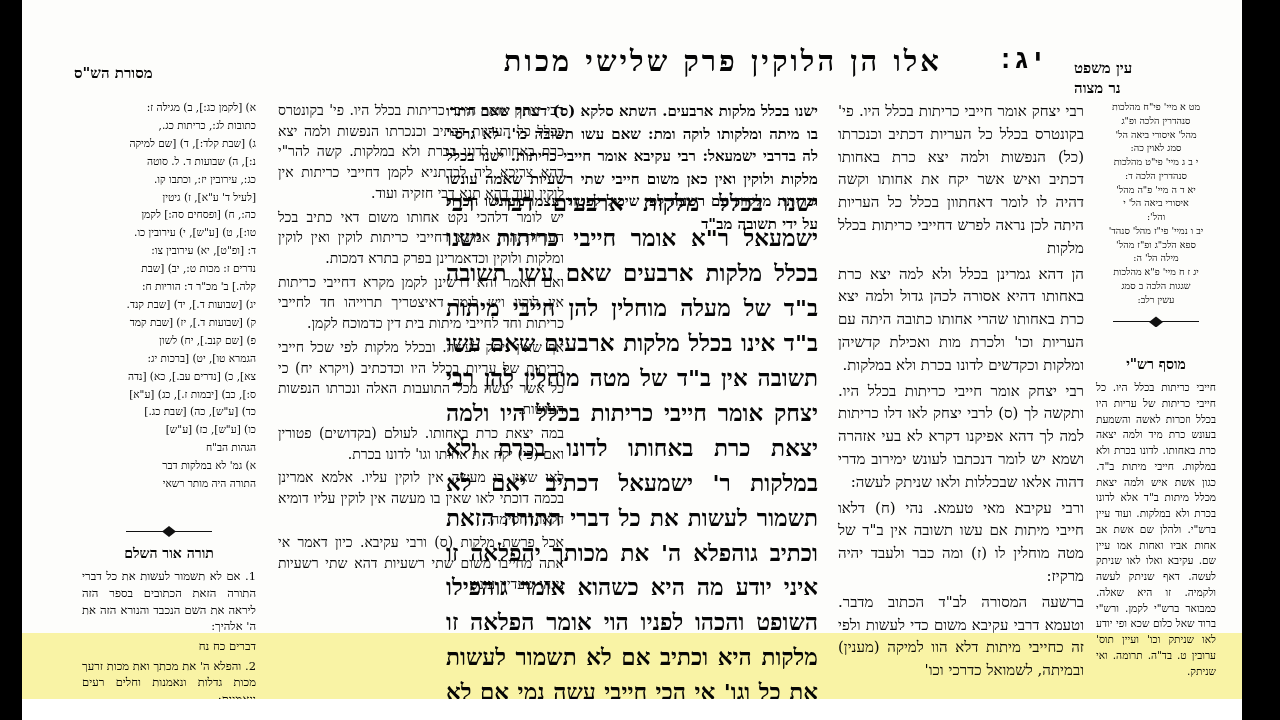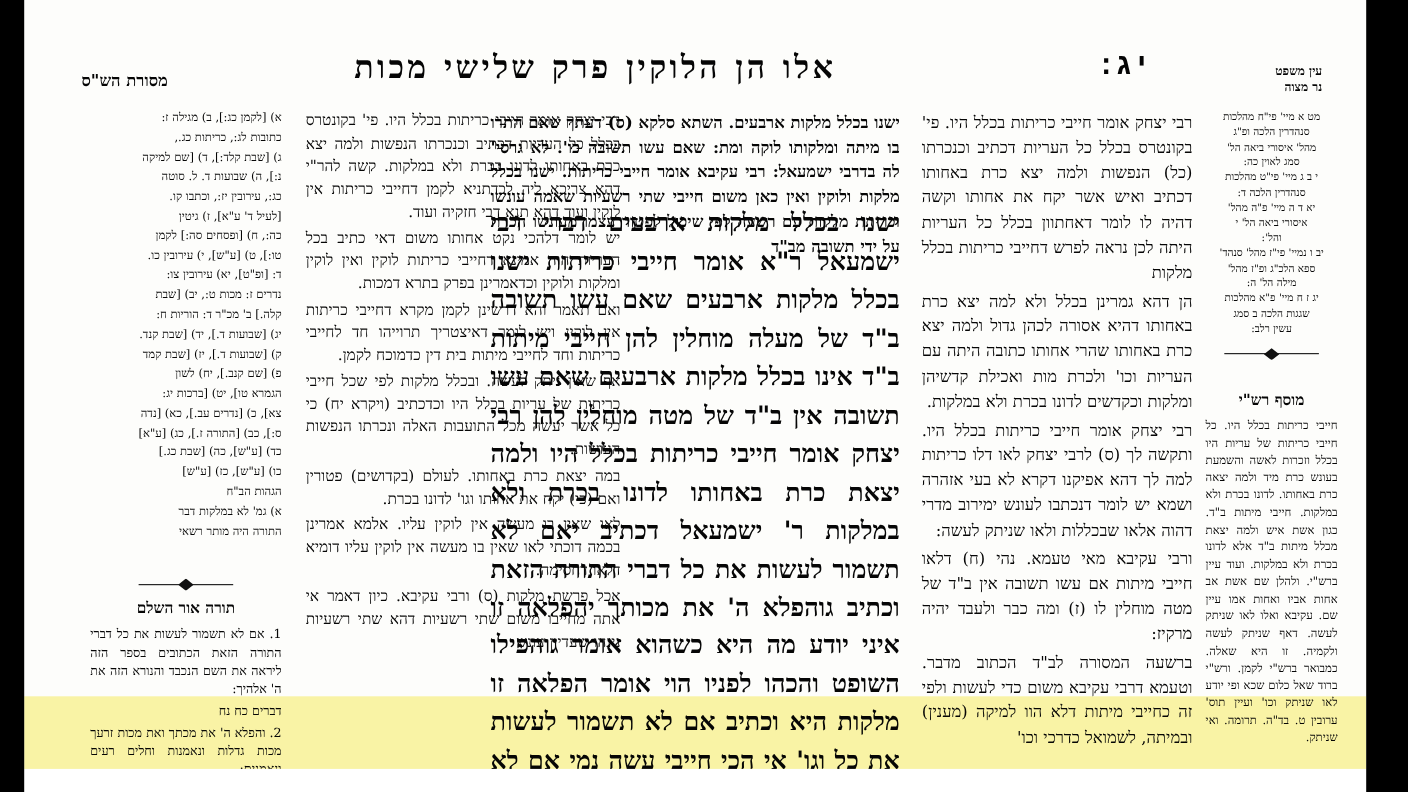--- a/index.html
+++ b/index.html
@@ -51,21 +51,21 @@
     top: 44px;
     left: 0;
     right: 0;
     height: 46px;
   }
   .daf-title {
     position: absolute;
     right: 300px;
     left: 300px;
     top: 0;
-    text-align: left;
+    text-align: right;
     font-family: "DejaVu Serif", serif;
     font-weight: bold;
     font-size: 29px;
     letter-spacing: 3px;
   }
   .daf-num {
     position: absolute;
     right: 196px;
     top: 2px;
     font-family: Liberation Mono, monospace;
@@ -78,23 +78,23 @@
     top: 20px;
     font-family: "DejaVu Serif", serif;
     font-size: 15px;
     font-weight: bold;
   }
   .ein-title {
     position: absolute;
     right: 40px;
     top: 14px;
     width: 128px;
-    text-align: right;
-    font-family: "DejaVu Serif", serif;
-    font-size: 11px;
+    text-align: left;
+    font-family: "DejaVu Serif", serif;
+    font-size: 15px;
     font-weight: bold;
     line-height: 1.35;
   }
 
   
   .col {
     position: absolute;
     text-align: justify;
     font-family: "DejaVu Serif", serif;
     color: #060606;
@@ -300,21 +300,21 @@
       <p>כה:, ח) [ופסחים סה:] לקמן</p>
       <p>טו:], ט) [ע"ש], י) עירובין כו.</p>
       <p>ד: [ופ"ט], יא) עירובין צו:</p>
       <p>נדרים ז: מכות ט:, יב) [שבת</p>
       <p>קלה.] ב' מכ"ר ד: הוריות ח:</p>
       <p>יג) [שבועות ד.], יד) [שבת קנד.</p>
       <p>ק) [שבועות ד.], יז) [שבת קמד</p>
       <p>פ) [שם קנב.], יח) לשון</p>
       <p>הגמרא טו], יט) [ברכות יג:</p>
       <p>צא], כ) [נדרים עב.], כא) [נדה</p>
-      <p>ס:], כב) [התורה ז.], כג) [ע"א]</p>
+      <p>ס:], כב) [יבמות ז.], כג) [ע"א]</p>
       <p>כד) [ע"ש], כה) [שבת כג.]</p>
       <p>כו) [ע"ש], כז) [ע"ש]</p>
       <p>הגהות הב"ח</p>
       <p>א) גמ' לא במלקות דבר</p>
       <p>התורה היה מותר רשאי</p>
     </div>
 
     <div class="col col-torah">
       <div class="rule"></div>
       <div class="sub-title">תורה אור השלם</div>

